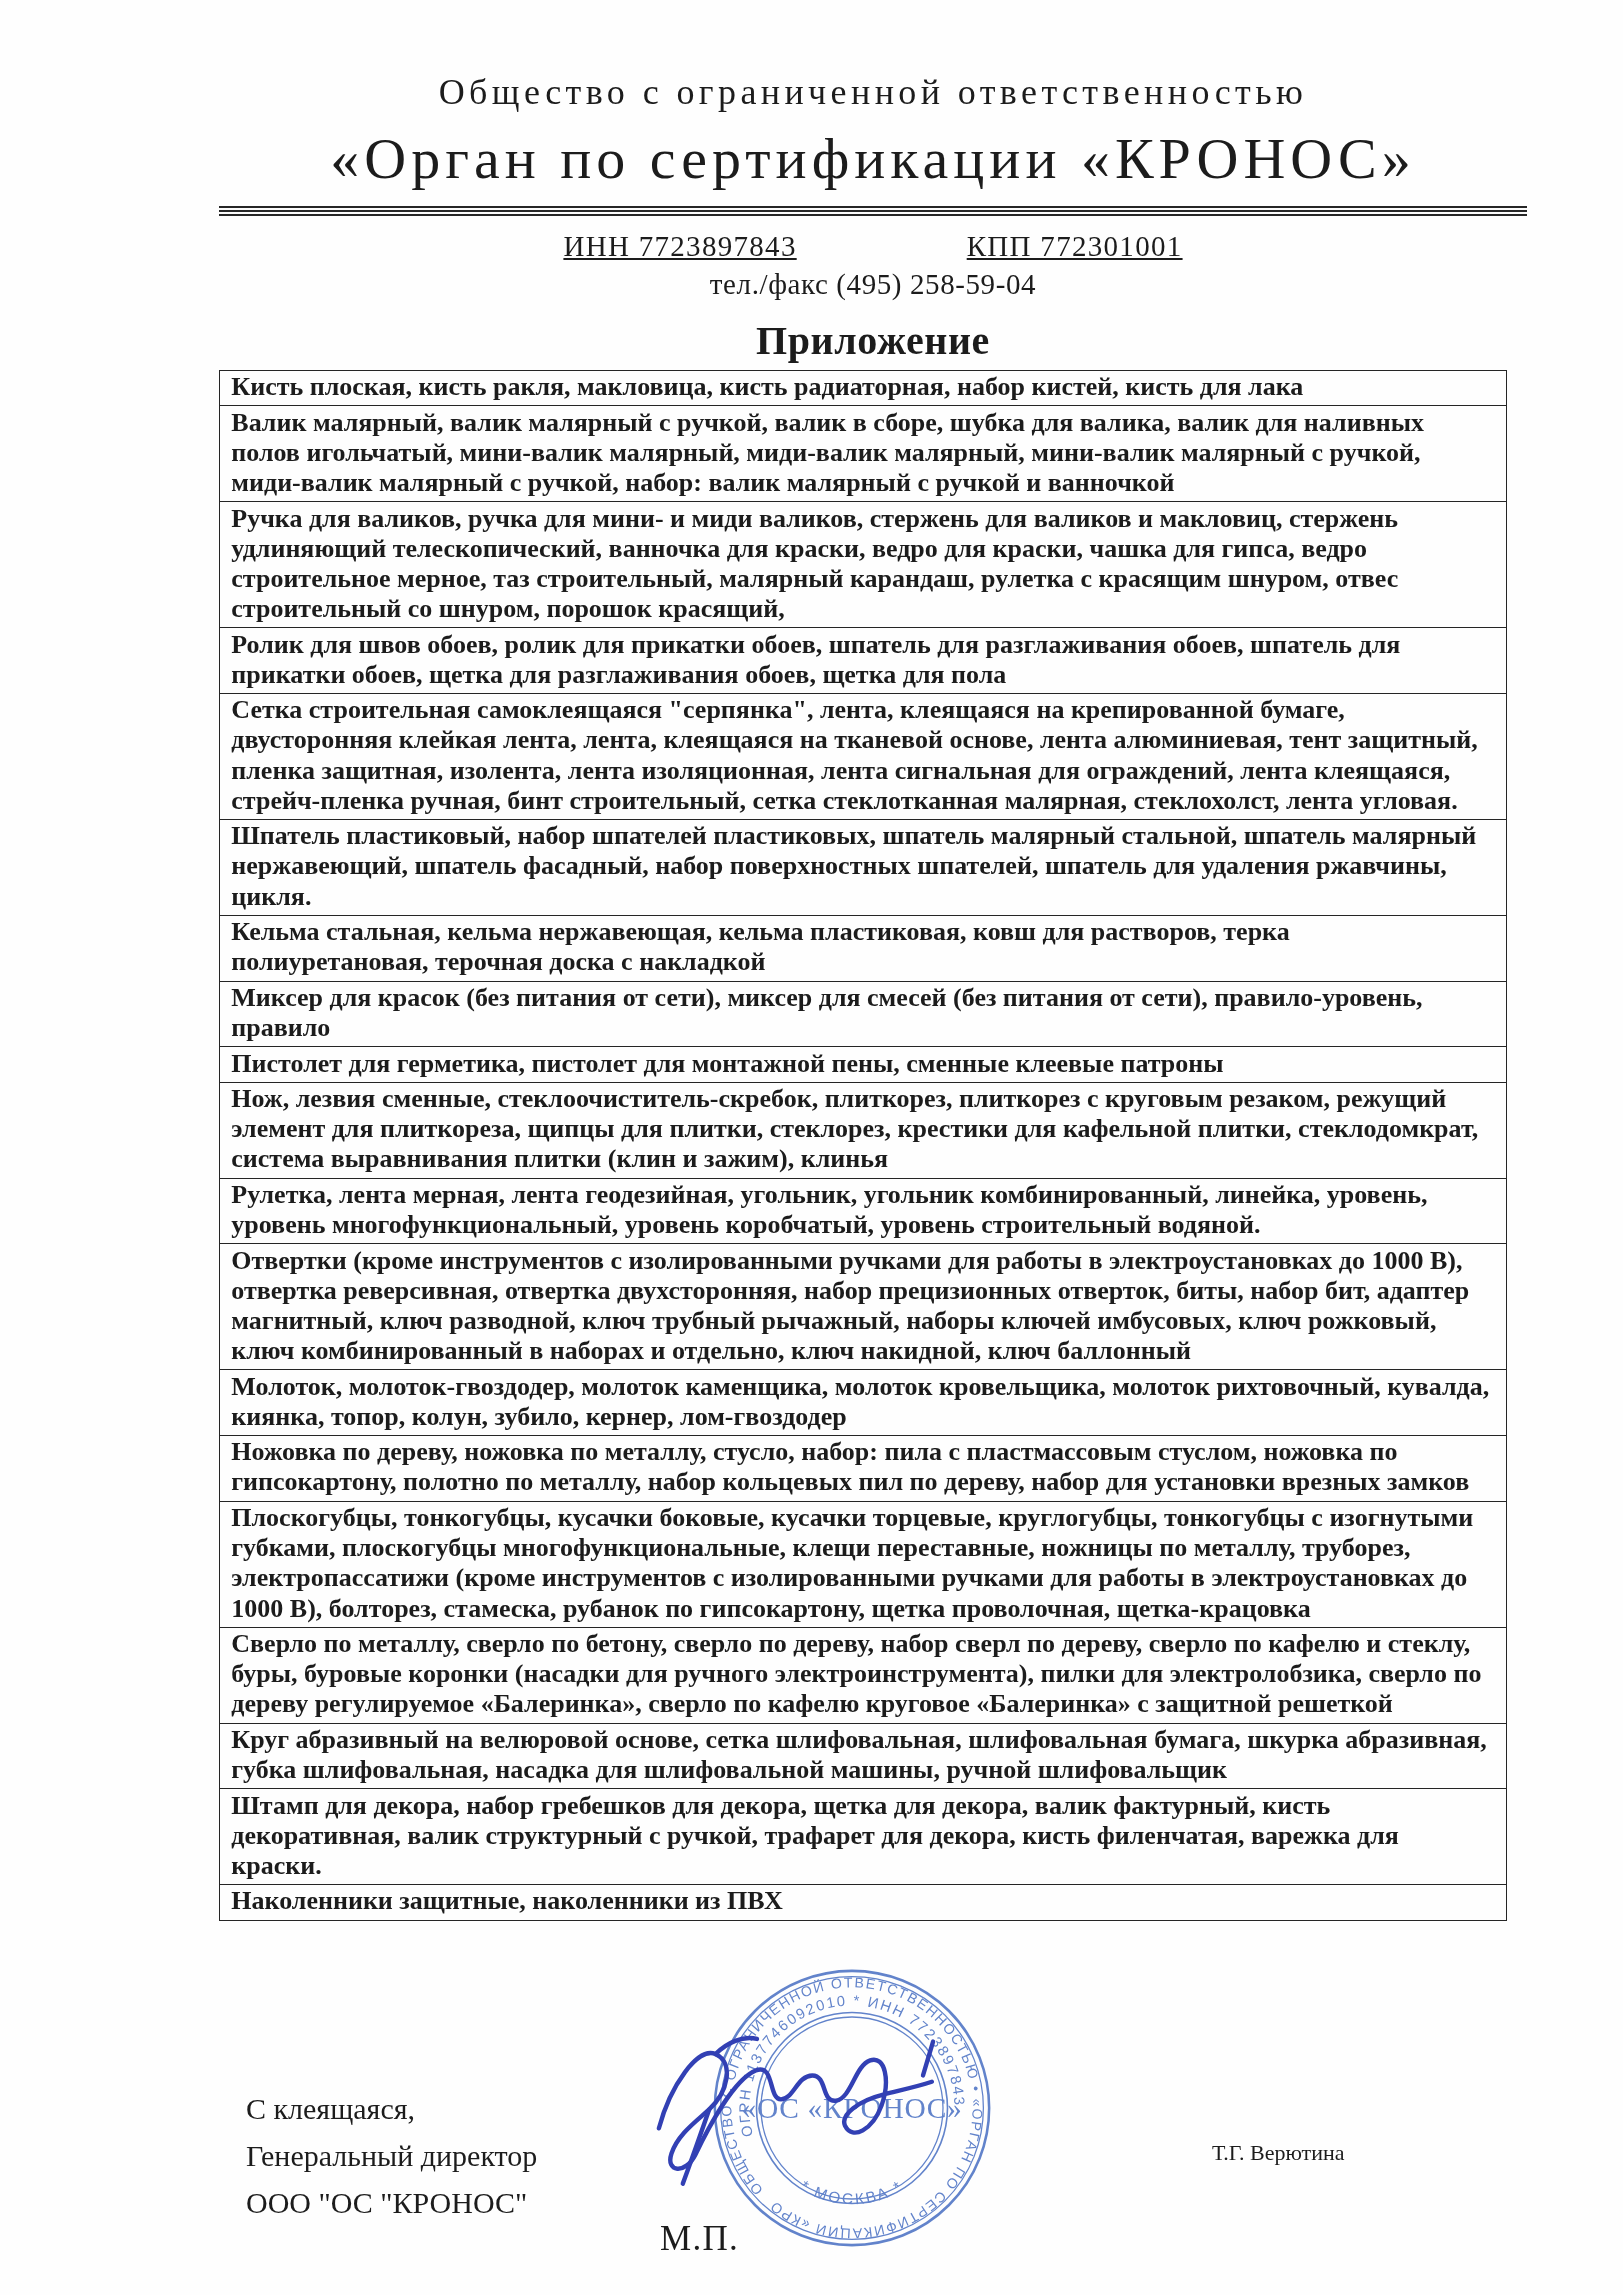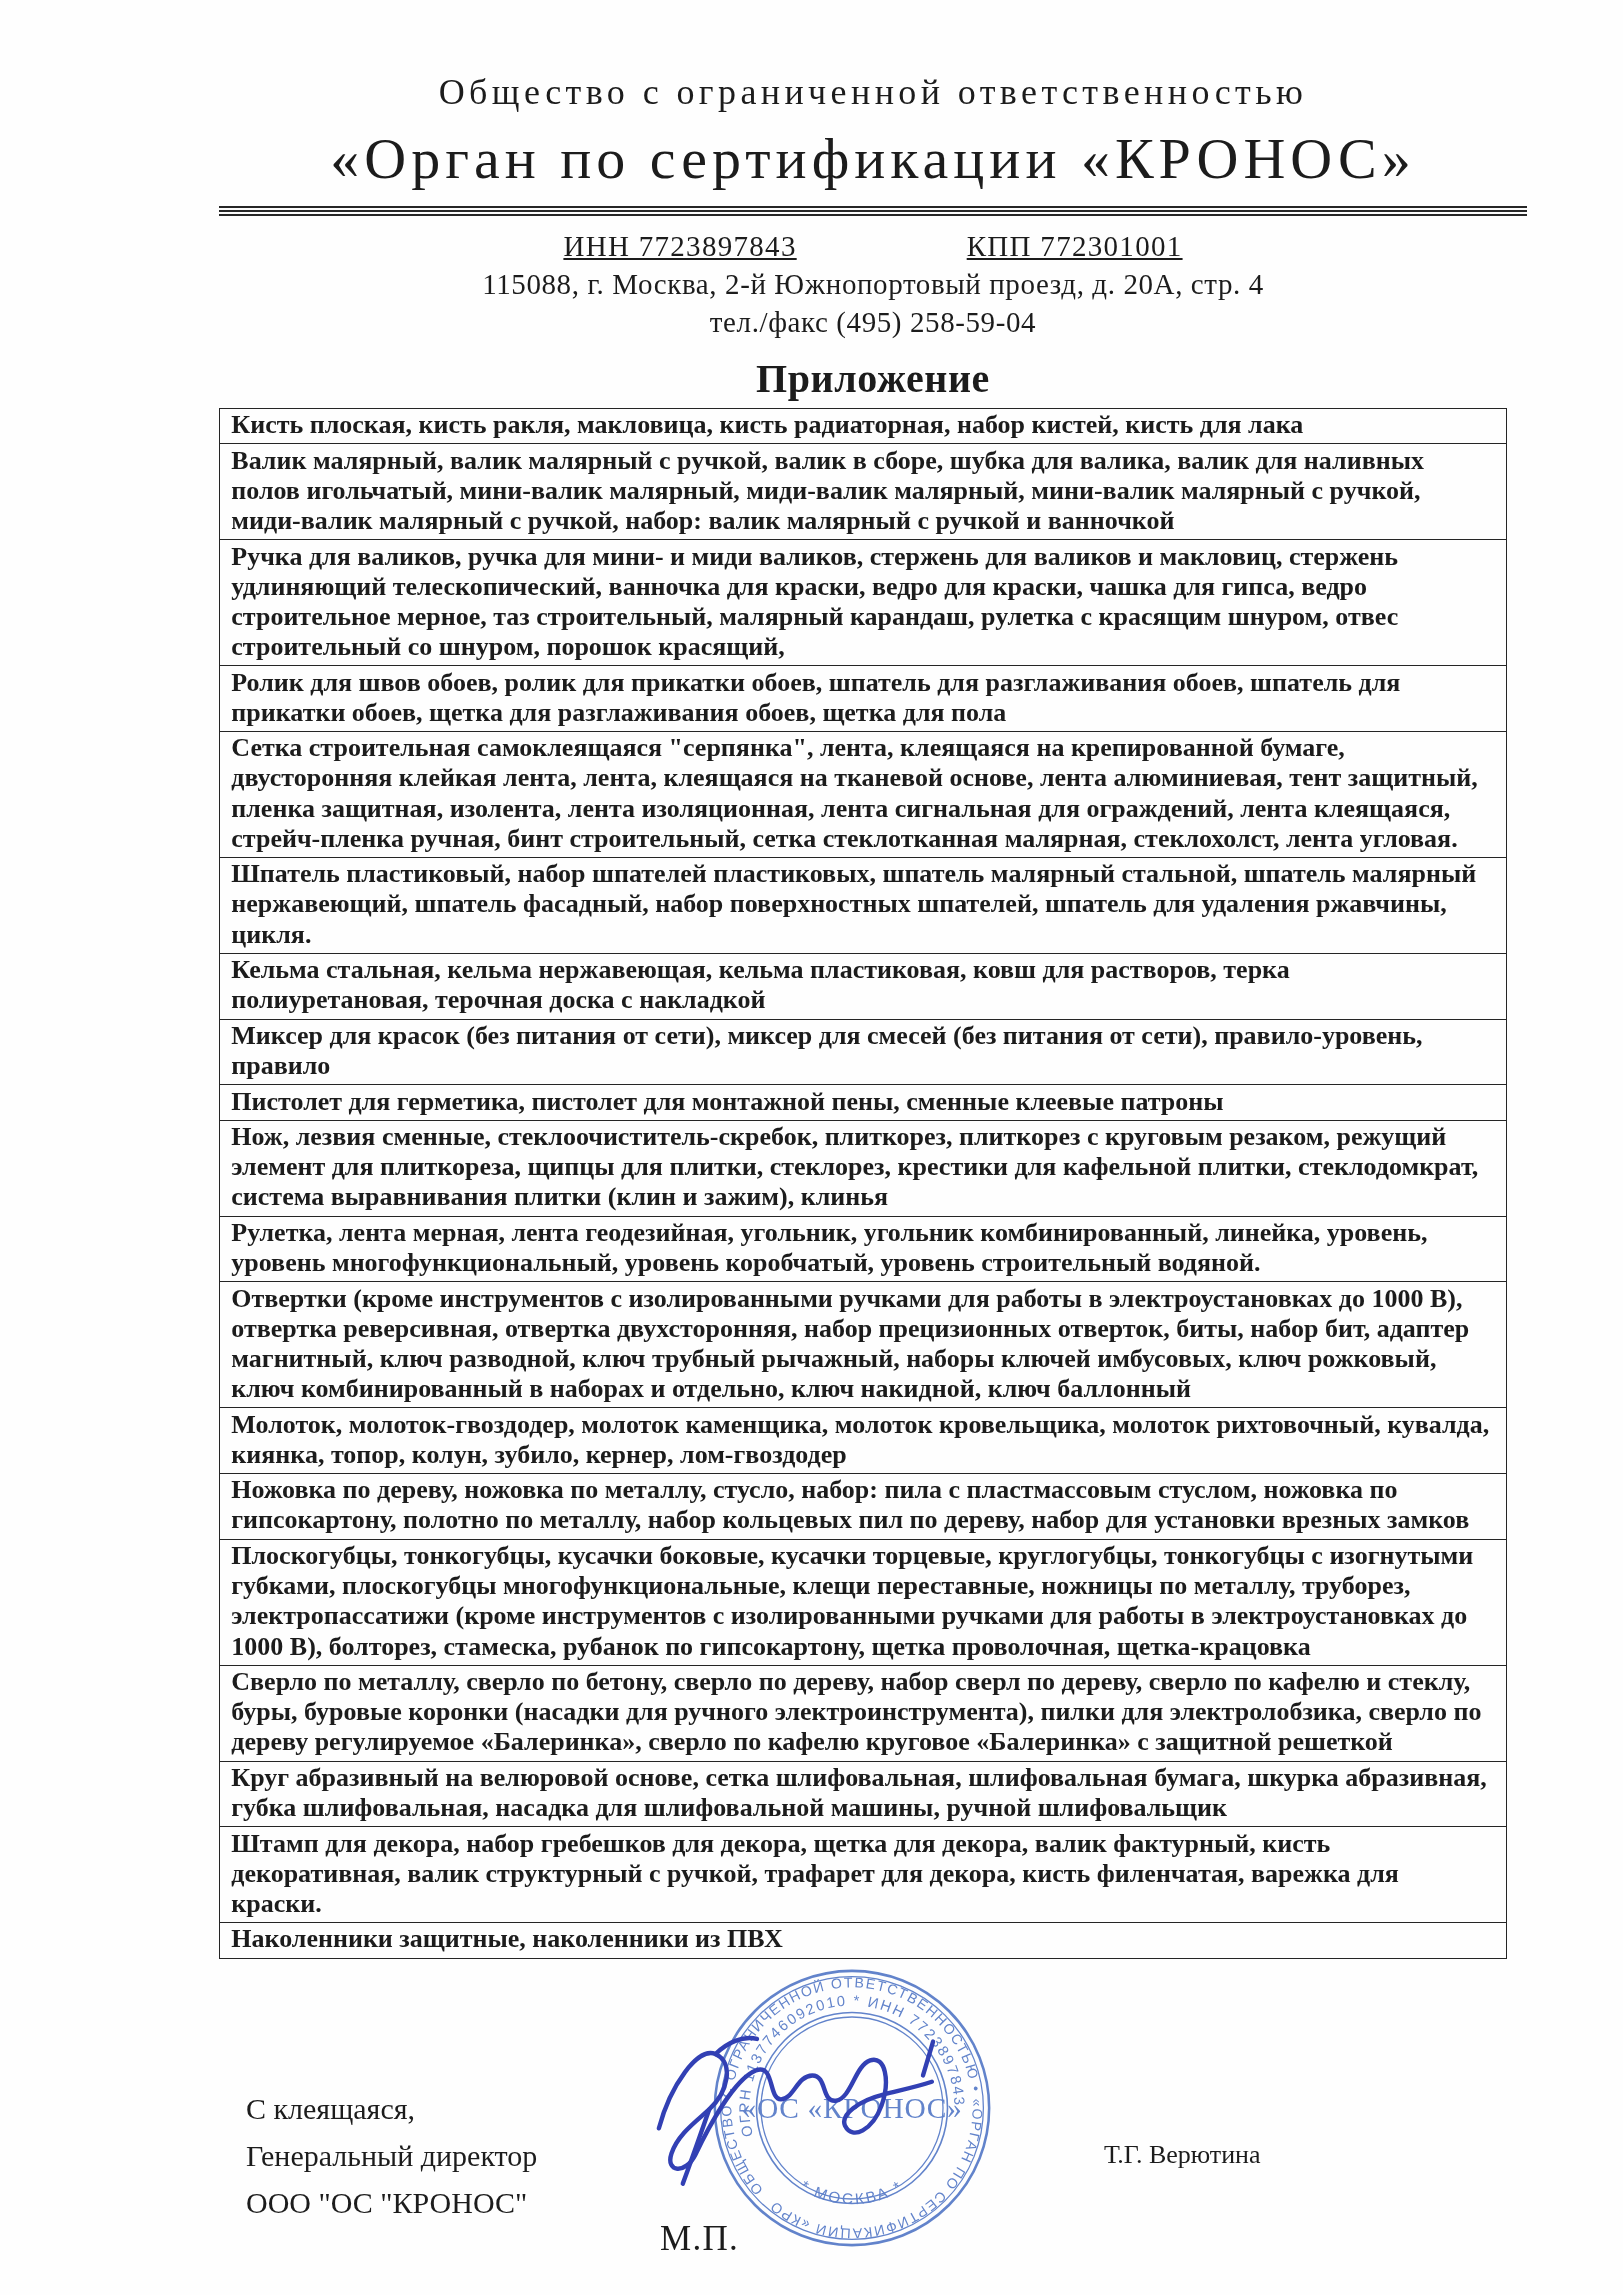--- a/index.html
+++ b/index.html
@@ -84,23 +84,23 @@
   }
   .footer-left {
     position: absolute;
     left: 246px;
     top: 2085px;
     font-size: 30px;
     line-height: 47px;
   }
   .signatory-name {
     position: absolute;
-    left: 1104px;
+    left: 1212px;
     top: 2140px;
-    font-size: 26px;
+    font-size: 22px;
   }
   .mp-label {
     position: absolute;
     left: 660px;
     top: 2219px;
     font-size: 35px;
     letter-spacing: 1.3px;
   }
   .stamp {
     position: absolute;
@@ -121,21 +121,20 @@
 
   <div class="content">
     <div class="letterhead">
       <div class="org-type">Общество с ограниченной ответственностью</div>
       <div class="org-name">«Орган по сертификации «КРОНОС»</div>
       <div class="rule"></div>
       <div class="id-row">
         <span>ИНН 7723897843</span>
         <span>КПП 772301001</span>
       </div>
-      <div class="addr-line">115088, г. Москва, 2-й Южнопортовый проезд, д. 20А, стр. 4</div>
       <div class="phone-line">тел./факс (495) 258-59-04</div>
       <div class="appendix-title">Приложение</div>
     </div>
 
     <div class="items-table">
         <div class="trow">Кисть плоская, кисть ракля, макловица, кисть радиаторная, набор кистей, кисть для лака</div>
         <div class="trow">Валик малярный, валик малярный с ручкой, валик в сборе, шубка для валика, валик для наливных полов игольчатый, мини-валик малярный, миди-валик малярный, мини-валик малярный с ручкой, миди-валик малярный с ручкой, набор: валик малярный с ручкой и ванночкой</div>
         <div class="trow">Ручка для валиков, ручка для мини- и миди валиков, стержень для валиков и макловиц, стержень удлиняющий телескопический, ванночка для краски, ведро для краски, чашка для гипса, ведро строительное мерное, таз строительный, малярный карандаш, рулетка с красящим шнуром, отвес строительный со шнуром, порошок красящий,</div>
         <div class="trow">Ролик для швов обоев, ролик для прикатки обоев, шпатель для разглаживания обоев, шпатель для прикатки обоев, щетка для разглаживания обоев, щетка для пола</div>
         <div class="trow">Сетка строительная самоклеящаяся "серпянка", лента, клеящаяся на крепированной бумаге, двусторонняя клейкая лента, лента, клеящаяся на тканевой основе, лента алюминиевая, тент защитный, пленка защитная, изолента, лента изоляционная, лента сигнальная для ограждений, лента клеящаяся, стрейч-пленка ручная, бинт строительный, сетка стеклотканная малярная, стеклохолст, лента угловая.</div>

